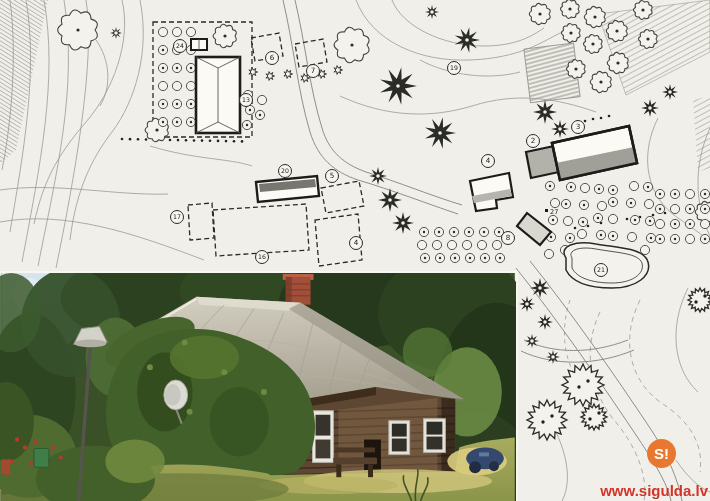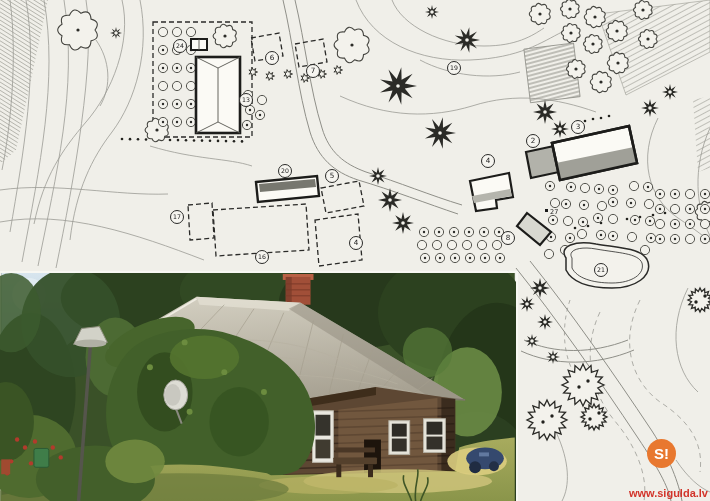--- a/index.html
+++ b/index.html
@@ -7,21 +7,21 @@
          font-family:"Liberation Sans",sans-serif;}
   .plan-svg{position:absolute;left:0;top:0;}
   .photo-wrap{position:absolute;left:0;top:271px;width:518px;height:230px;
               border-top:2px solid #f7f7f2;border-right:2px solid #f7f7f2;box-sizing:border-box;}
   .photo-wrap svg{display:block;}
   .logo{position:absolute;right:0;bottom:0;width:95px;height:62px;}
   .logo .badge{position:absolute;left:32px;top:0px;width:29px;height:29px;border-radius:50%;
                background:#e8782f;color:#ffffff;font-weight:bold;font-size:15px;
                display:flex;align-items:center;justify-content:center;
                font-family:"Liberation Sans",sans-serif;}
-  .logo .url{position:absolute;right:2px;bottom:2px;font-size:11px;font-weight:bold;
+  .logo .url{position:absolute;right:2px;bottom:2px;font-size:15px;font-weight:bold;
              color:#d2342a;letter-spacing:0px;white-space:nowrap;}
 </style>
 </head>
 <body>
 
 <div class="stage">
 
   <svg id="plan-svg" class="plan-svg" width="710" height="501" viewBox="0 0 710 501">
     <defs>
       <pattern id="hatchD" width="5" height="5" patternUnits="userSpaceOnUse" patternTransform="rotate(62)">

